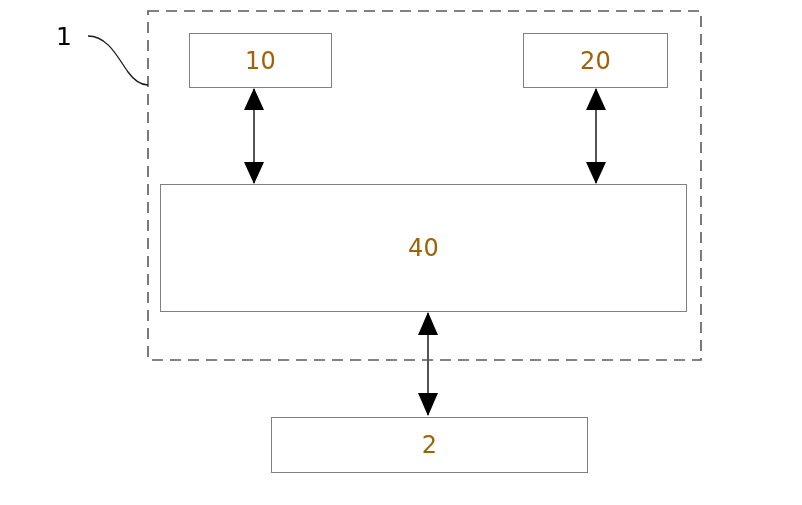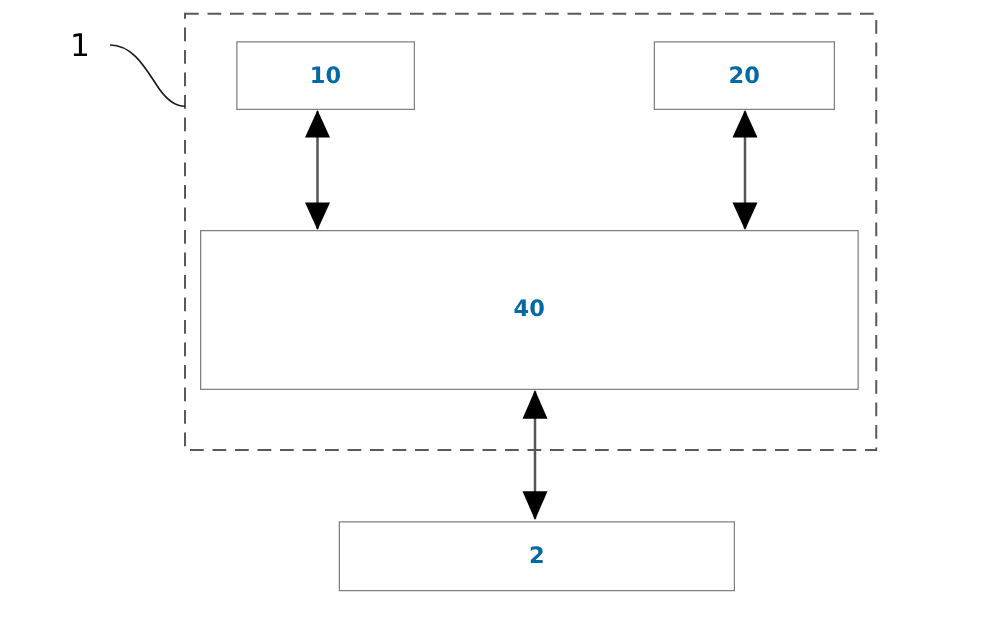--- a/index.html
+++ b/index.html
@@ -27,25 +27,24 @@
     position: absolute;
     background: #ffffff;
     border: 1.5px solid #808080;
     box-sizing: border-box;
     display: flex;
     align-items: center;
     justify-content: center;
   }
   .block-label {
     font-family: "DejaVu Sans", "Liberation Sans", sans-serif;
-    font-size: 18px;
-    color: #0369a1;
+    font-size: 24px;
+    color: #a16207;
     line-height: 1;
     letter-spacing: 0.2px;
-    font-weight: bold;
   }
   .ref-label {
     position: absolute;
     font-family: "DejaVu Sans", "Liberation Sans", sans-serif;
     font-size: 25px;
     color: #000000;
     line-height: 1;
   }
   
   #block-10 { left: 189px; top: 33px;  width: 143px; height: 55px; }

